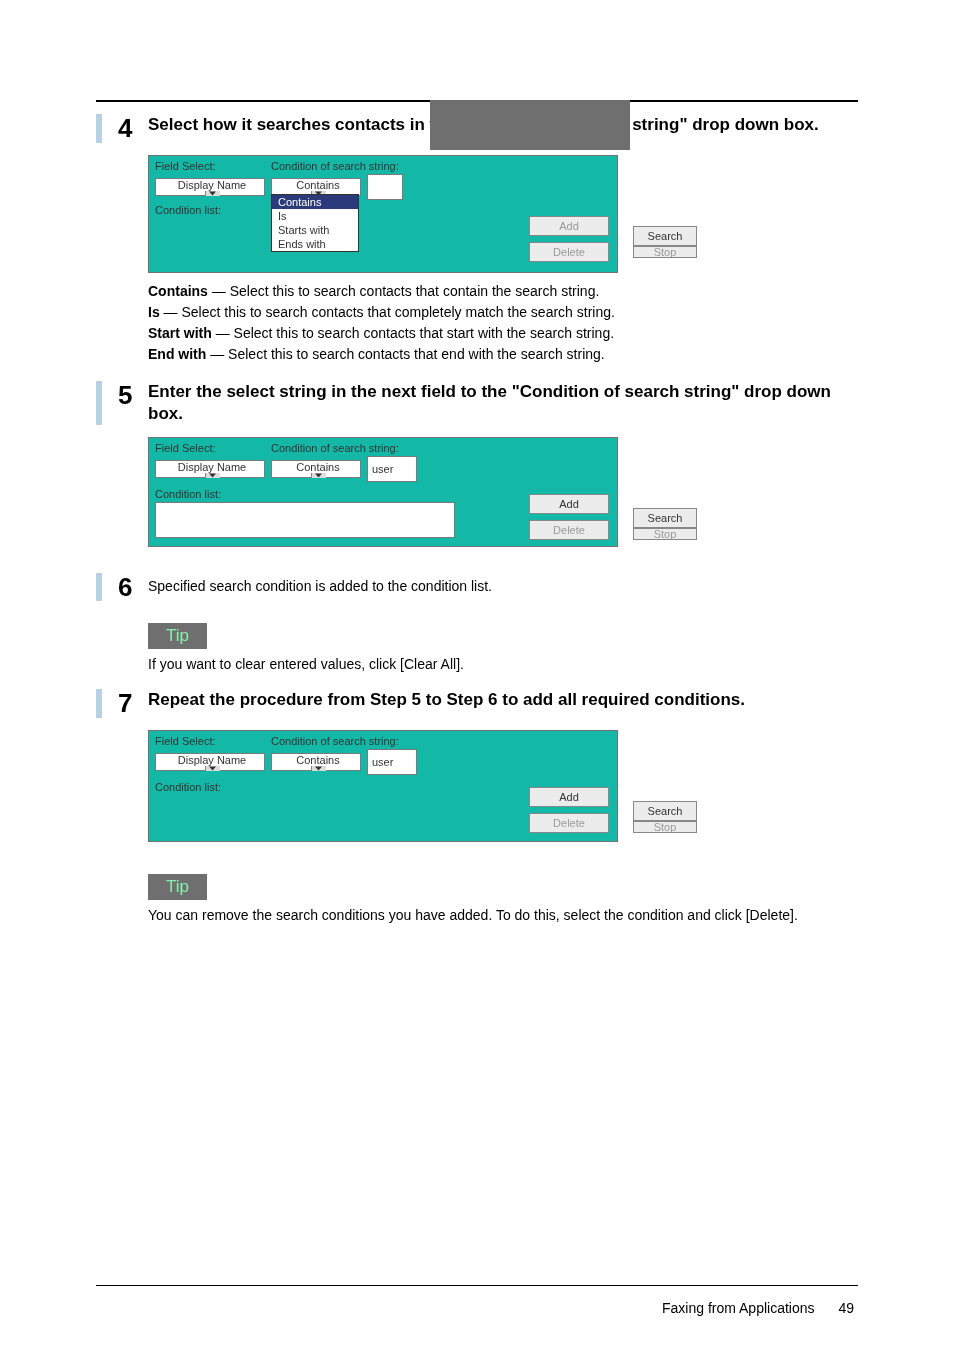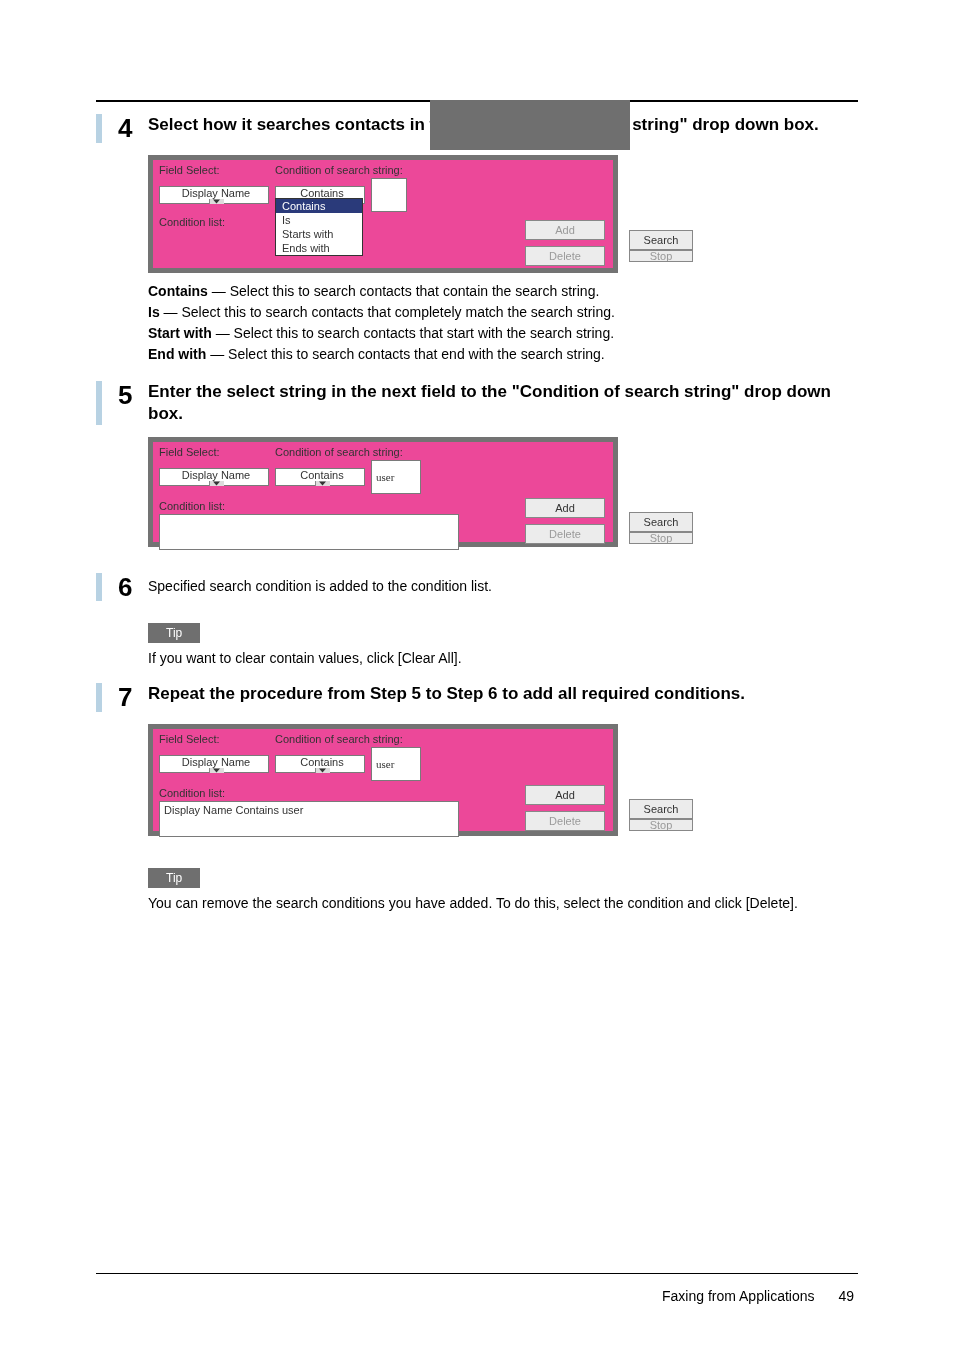--- a/index.html
+++ b/index.html
@@ -69,34 +69,34 @@
     margin-left: 52px;
     font-size: 14px;
     line-height: 1.5;
     margin-top: 6px;
     margin-bottom: 16px;
   }
   .defs div b { font-weight: bold; }
   .tip {
     display: inline-block;
     background: #6f6f6f;
-    color: #ffffff;
-    font-size: 12px;
+    color: #86efac;
+    font-size: 17px;
     padding: 3px 18px;
     margin-left: 52px;
     margin-bottom: 6px;
     margin-top: 10px;
   }
   .tip-block { margin-bottom: 14px; }
 
   
   .ui-shot {
     margin: 8px 16px 8px 52px;
-    border: 5px solid #737373;
-    background: #ec4899;
+    border: 1px solid #737373;
+    background: #14b8a6;
     width: 470px;
     font-family: Tahoma, Arial, sans-serif;
     font-size: 11px;
     color: #333;
     position: relative;
   }
   .ui-inner {
     padding: 4px 6px 2px 6px;
   }
   .ui-row {
@@ -120,25 +120,24 @@
   .ui-select .dd {
     width: 15px; height: 100%;
     background: #dcdcdc;
     border-left: 1px solid #888;
     display:flex; align-items:center; justify-content:center;
   }
   .ui-select .dd svg { width:7px; height:5px; }
   .ui-input {
     background:#fff;
     border:1px solid #7a7a7a;
-    height:34px;
+    height:26px;
     padding:0 4px;
     display:flex;
     align-items:center;
-    font-family:Liberation Serif, serif;
   }
   .ui-button {
     background:#ececec;
     border:1px solid #888;
     width:80px; height:20px;
     text-align:center;
     font-size:11px;
     line-height:18px;
   }
   .ui-button.disabled { color:#9a9a9a; }
@@ -314,21 +313,21 @@
   <div class="step">
     <div class="accent"></div>
     <div class="num">6</div>
     <div class="content">
       <div class="body-text body-para-inner">Specified search condition is added to the condition list.</div>
     </div>
   </div>
 
   <div class="tip-block">
     <div class="tip">Tip</div>
-    <div class="body-para">If you want to clear contain values, click [Clear All].</div>
+    <div class="body-para">If you want to clear entered values, click [Clear All].</div>
   </div>
 
   <div class="step">
     <div class="accent"></div>
     <div class="num">7</div>
     <div class="content">
       <div class="step-title">Repeat the procedure from Step 5 to Step 6 to add all required conditions.</div>
     </div>
   </div>
 
@@ -355,23 +354,20 @@
               </svg>
             </span>
         </div>
         <div class="ui-input" style="width:50px;">
             <span>user</span>
           </div>
       </div>
       <div class="ui-row" style="margin-top:6px;">
         <div class="ui-label">Condition list:</div>
       </div>
-      <div class="ui-listbox" style="width:300px;">
-        <div>Display Name Contains user</div>
-      </div>
       <div style="position:absolute; right:8px; top:56px; display:flex; flex-direction:column; gap:6px;">
         <div class="ui-button">Add</div>
         <div class="ui-button disabled">Delete</div>
       </div>
     </div>
     <div class="side-btns" style="top:70px;">
       <div class="side-btn">Search</div>
       <div class="side-btn half">Stop</div>
     </div>
   </div>

